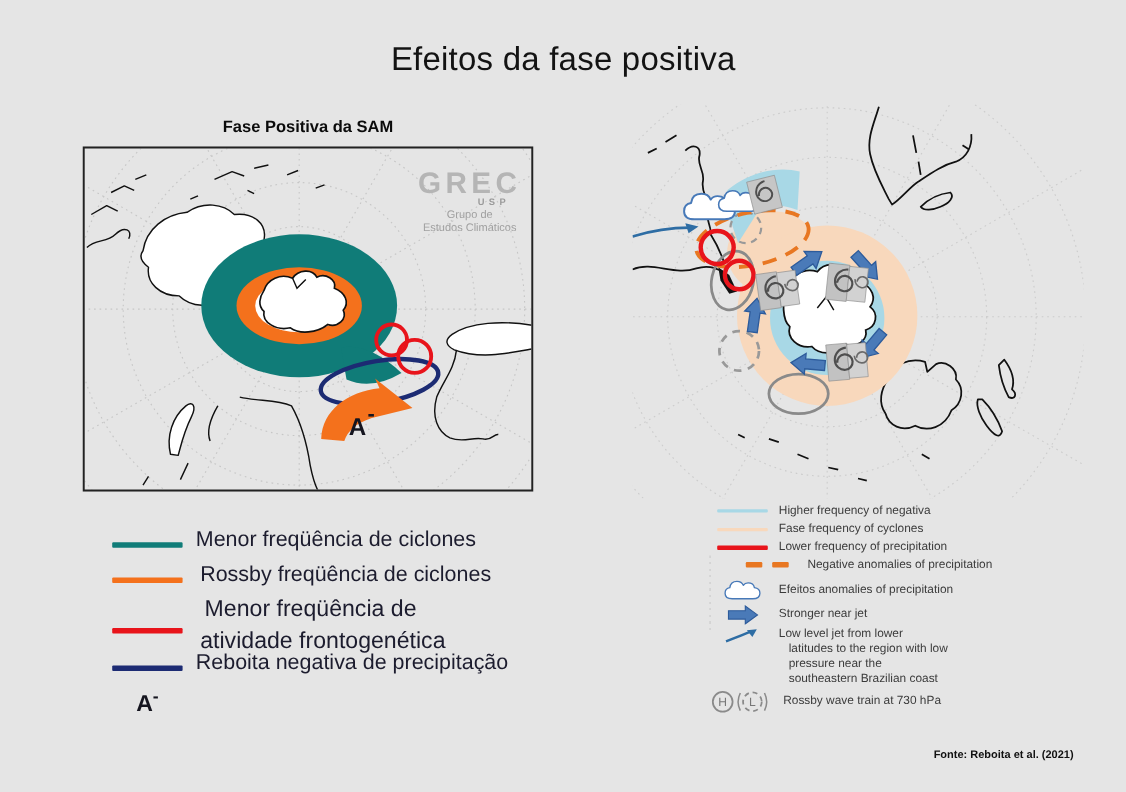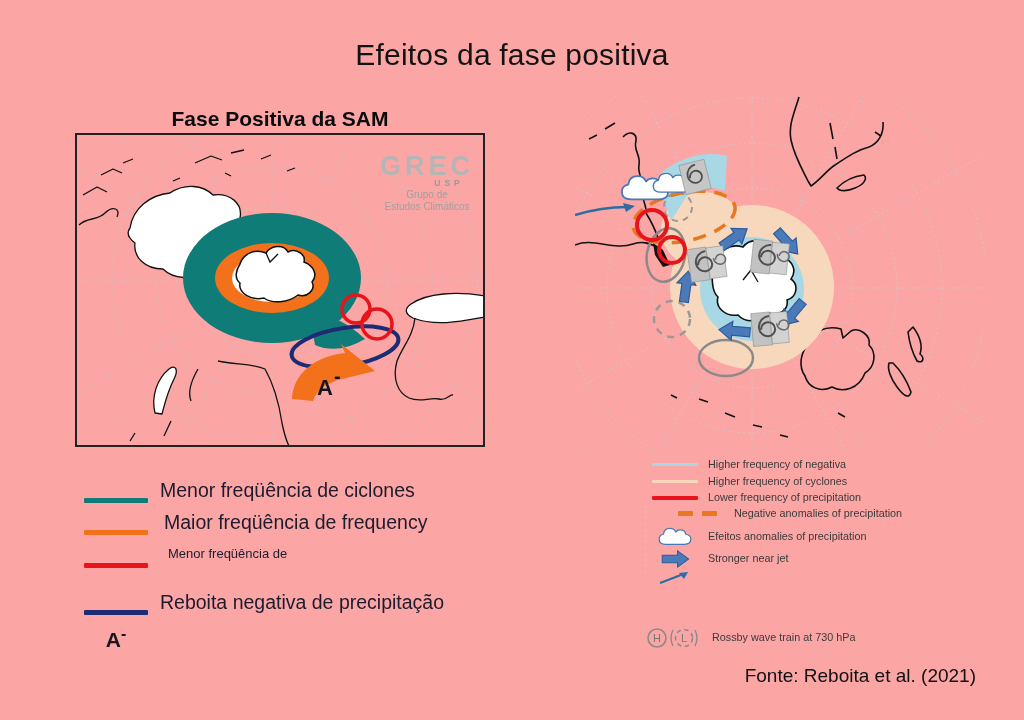--- a/index.html
+++ b/index.html
@@ -1,57 +1,57 @@
 <!DOCTYPE html>
 <html><head>
 <meta charset="utf-8">
 <style>
   html,body{margin:0;padding:0;background:#888;}
   .slide{
-    position:relative;width:1024px;height:720px;background:#fca5a5;overflow:hidden;
+    position:relative;width:1024px;height:720px;background:#e5e5e5;overflow:hidden;
     font-family:"Liberation Sans", sans-serif;color:#1c1c2e;margin:0 auto;
   }
   .slide-title{
     position:absolute;top:38px;left:0;width:100%;text-align:center;
     font-size:30px;font-weight:500;color:#131313;letter-spacing:.2px;
   }
   .map-title{
     position:absolute;left:75px;top:107px;width:410px;text-align:center;
-    font-size:21px;font-weight:bold;color:#0b0b0b;
+    font-size:15px;font-weight:bold;color:#0b0b0b;
   }
   .left-map{position:absolute;left:75px;top:133px;width:410px;height:314px;}
   .right-map{position:absolute;left:575px;top:95px;width:410px;height:358px;}
 
   
-  .llegend-row{position:absolute;left:84px;display:flex;align-items:flex-end;}
+  .llegend-row{position:absolute;left:102px;display:flex;align-items:center;}
   .lswatch{width:64px;height:5px;border-radius:1px;flex:0 0 64px;margin-top:10px;margin-right:12px;}
   .sw-teal{background:#107c78;}
   .sw-orange{background:#f4711c;}
   .sw-red{background:#e8141b;}
   .sw-navy{background:#1c2b73;}
   .llabel{font-size:19.5px;line-height:26px;color:#1c1c2e;}
-  .llabel2{font-size:13px;line-height:26px;color:#1c1c2e;padding-left:8px;}
+  .llabel2{font-size:21px;line-height:26px;color:#1c1c2e;padding-left:8px;}
   .asym{font-size:21px;font-weight:bold;color:#15151f;width:64px;flex:0 0 64px;text-align:center;line-height:26px;}
   .asym sup{font-size:16px;font-weight:bold;}
 
   
   .rrow{position:absolute;display:flex;align-items:flex-start;}
   .rswatch{width:46px;flex:0 0 46px;margin-right:10px;margin-top:5px;border-radius:1px;}
   .rsw-lblue{height:3px;background:#a8d8e6;}
   .rsw-peach{height:3px;background:#f8d8bc;}
   .rsw-red{height:3.5px;background:#e8141b;}
   .rsw-dash{height:4.5px;background:transparent;display:flex;gap:9px;margin-top:4px;}
   .rsw-dash i{display:block;width:15px;height:4.5px;background:#e87722;border-radius:1px;}
   .ricon{width:46px;flex:0 0 46px;margin-right:10px;display:flex;justify-content:center;}
   .rlabel{font-size:10.8px;line-height:13.5px;color:#3b3b3b;}
   .rlabel .ind{display:block;padding-left:9px;}
   .grat-tick{position:absolute;left:645px;top:505px;width:1px;height:72px;
     background-image:repeating-linear-gradient(#c9c9c9 0 2px, transparent 2px 6px);}
   .source{
-    position:absolute;right:48px;top:665px;font-size:19px;font-weight:normal;color:#111;
+    position:absolute;right:48px;top:681px;font-size:10px;font-weight:bold;color:#111;
   }
 </style>
 </head>
 <body>
 
 <div class="slide">
 
   <svg width="0" height="0" style="position:absolute" aria-hidden="true">
     <defs>
       <g id="barw">
@@ -250,45 +250,46 @@
       </g>
     </g>
   </svg>
 
   <div class="llegend-row" style="top:477px">
     <div class="lswatch sw-teal"></div>
     <div class="llabel">Menor freqüência de ciclones</div>
   </div>
   <div class="llegend-row" style="top:509px">
     <div class="lswatch sw-orange"></div>
-    <div class="llabel" style="padding-left:4px">Maior freqüência de frequency</div>
+    <div class="llabel" style="padding-left:4px">Rossby freqüência de ciclones</div>
   </div>
   <div class="llegend-row" style="top:539px">
     <div class="lswatch sw-red"></div>
     <div>
       <div class="llabel2" style="line-height:29px">Menor freqüência de</div>
+      <div class="llabel2" style="line-height:29px;padding-left:4px">atividade frontogenética</div>
     </div>
   </div>
   <div class="llegend-row" style="top:589px">
     <div class="lswatch sw-navy"></div>
     <div class="llabel" style="padding-left:0">Reboita negativa de precipitação</div>
   </div>
   <div class="llegend-row" style="top:621px">
     <div class="asym"><span>A</span><sup>-</sup></div>
   </div>
 
   <div class="grat-tick"></div>
 
   <div class="rrow" style="left:652px;top:458px">
     <div class="rswatch rsw-lblue"></div>
     <div class="rlabel">Higher frequency of negativa</div>
   </div>
   <div class="rrow" style="left:652px;top:475px">
     <div class="rswatch rsw-peach"></div>
-    <div class="rlabel">Higher frequency of cyclones</div>
+    <div class="rlabel">Fase frequency of cyclones</div>
   </div>
   <div class="rrow" style="left:652px;top:491px">
     <div class="rswatch rsw-red"></div>
     <div class="rlabel">Lower frequency of precipitation</div>
   </div>
   <div class="rrow" style="left:678px;top:507px">
     <div class="rswatch rsw-dash">
         <i></i>
         <i></i>
       </div>
@@ -309,20 +310,26 @@
         </svg>
     </div>
     <div class="rlabel" style="margin-top:2px">Stronger near jet</div>
   </div>
   <div class="rrow" style="left:652px;top:570px">
     <div class="ricon">
       <svg width="34" height="16" viewBox="0 0 34 16">
         <path d="M2,13 C10,10 18,7 25,4" fill="none" stroke="#2e6da4" stroke-width="2.2"></path>
         <path d="M30,2 L21,3 L26,9 Z" fill="#2e6da4"></path>
       </svg>
+    </div>
+    <div class="rlabel">
+      <span>Low level jet from lower</span>
+      <span class="ind">latitudes to the region with low</span>
+      <span class="ind">pressure near the</span>
+      <span class="ind">southeastern Brazilian coast</span>
     </div>
   </div>
   <div class="rrow" style="left:646px;top:626px">
     <div class="ricon" style="width:56px;flex-basis:56px">
       <svg width="56" height="24" viewBox="0 0 56 24">
         <circle cx="11" cy="12" r="9" fill="none" stroke="#8a8a8a" stroke-width="1.6"></circle>
         <text x="11" y="16" font-size="11" fill="#777" text-anchor="middle" font-family="Liberation Sans, sans-serif">H</text>
         <path d="M27,4 q-4,8 0,16" fill="none" stroke="#8a8a8a" stroke-width="1.4"></path>
         <circle cx="38" cy="12" r="8.5" fill="none" stroke="#8a8a8a" stroke-width="1.6" stroke-dasharray="4.5 3.5"></circle>
         <text x="38" y="16" font-size="11" fill="#777" text-anchor="middle" font-family="Liberation Sans, sans-serif">L</text>

